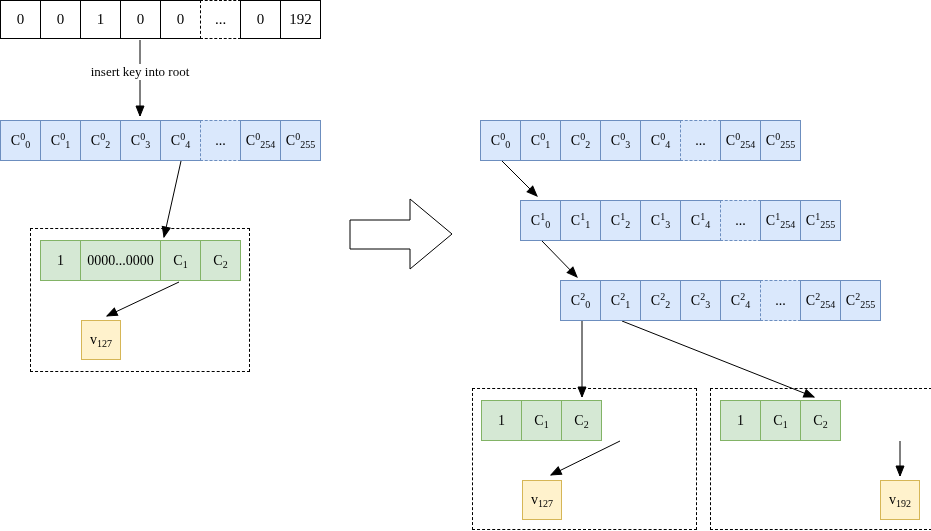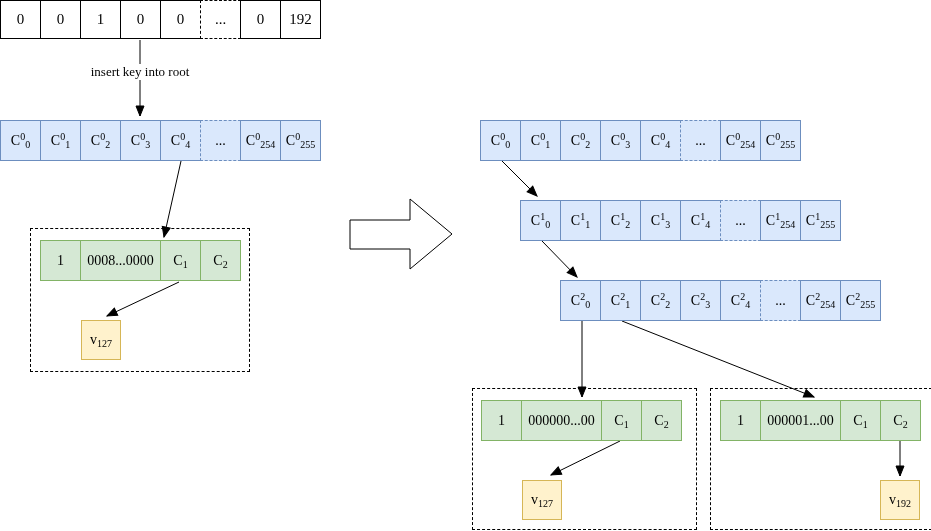--- a/index.html
+++ b/index.html
@@ -117,21 +117,21 @@
         <sub>255</sub>
       </div>
   </div>
 
   <div class="dashed-box" style="left:30px;top:228px;width:218px;height:142px"></div>
   <div class="arr" style="left:40px;top:240px">
     <div class="cell gcell">
         <span>1</span>
       </div>
     <div class="cell gcell w80">
-        <span>0008...0000</span>
+        <span>0000...0000</span>
       </div>
     <div class="cell gcell">
         <span>C</span>
         <sub>1</sub>
       </div>
     <div class="cell gcell">
         <span>C</span>
         <sub>2</sub>
       </div>
   </div>
@@ -261,45 +261,39 @@
         <sup>2</sup>
         <sub>255</sub>
       </div>
   </div>
 
   <div class="dashed-box" style="left:472px;top:388px;width:223px;height:140px"></div>
   <div class="arr" style="left:481px;top:400px">
     <div class="cell gcell">
         <span>1</span>
       </div>
-    <div class="cell gcell w80">
-        <span>000000...00</span>
-      </div>
     <div class="cell gcell">
         <span>C</span>
         <sub>1</sub>
       </div>
     <div class="cell gcell">
         <span>C</span>
         <sub>2</sub>
       </div>
   </div>
   <div class="vbox" style="left:522px;top:480px">
       <span>v</span>
       <sub>127</sub>
     </div>
 
   <div class="dashed-box" style="left:710px;top:388px;width:220px;height:140px"></div>
   <div class="arr" style="left:720px;top:400px">
     <div class="cell gcell">
         <span>1</span>
       </div>
-    <div class="cell gcell w80">
-        <span>000001...00</span>
-      </div>
     <div class="cell gcell">
         <span>C</span>
         <sub>1</sub>
       </div>
     <div class="cell gcell">
         <span>C</span>
         <sub>2</sub>
       </div>
   </div>
   <div class="vbox" style="left:880px;top:480px">

